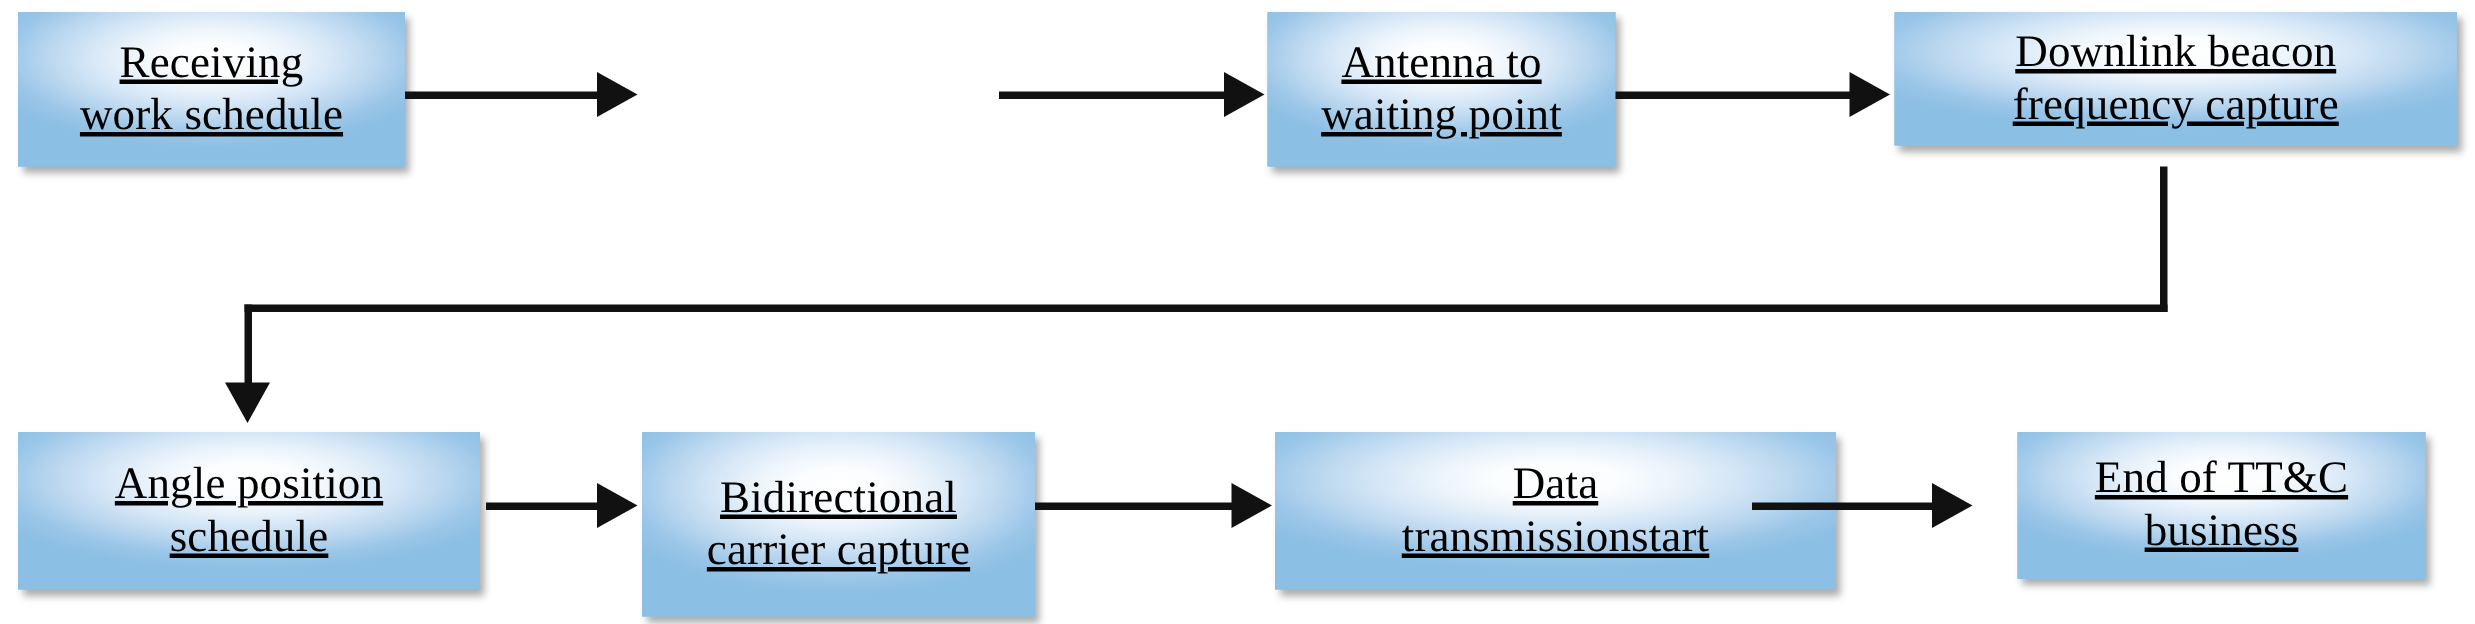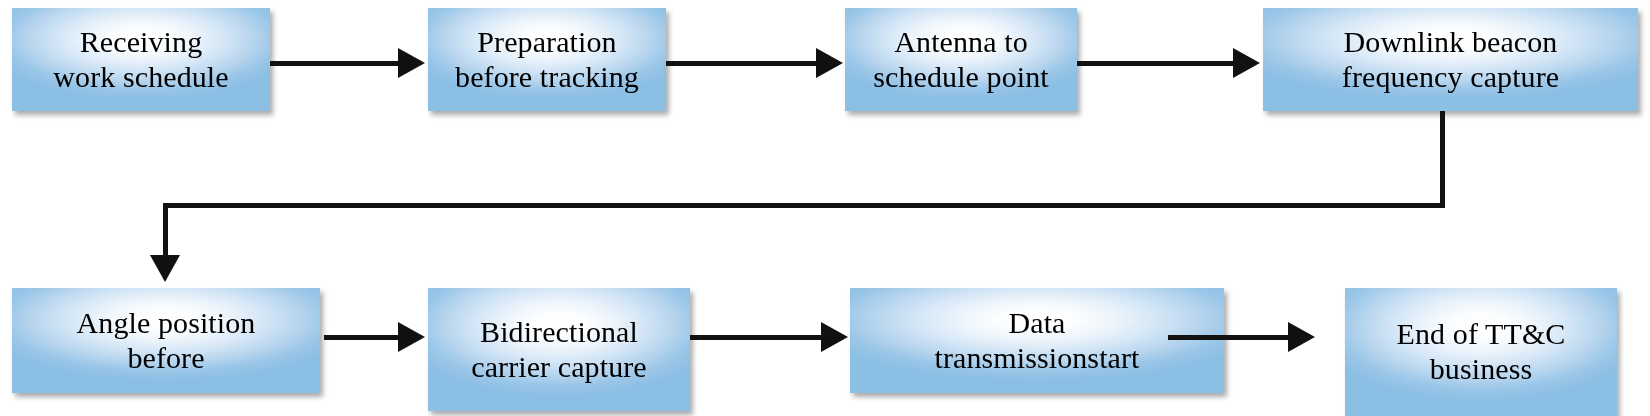--- a/index.html
+++ b/index.html
@@ -32,20 +32,21 @@
     background-image:
       radial-gradient(ellipse 62% 58% at 50% 30%,
         #ffffff 0%,
         #fbfdfe 18%,
         #ecf4fb 34%,
         #d4e6f6 52%,
         #b7d5ee 70%,
         #9ac6e8 85%,
         #8cbfe4 100%);
     box-shadow: 3px 4px 5px rgba(0, 0, 0, 0.33);
+    text-decoration: underline;
   }
   .node-label {
     display: block;
     padding: 0 6px;
     white-space: pre-line;
   }
 
   
   .conn {
     position: absolute;
@@ -80,31 +81,27 @@
 </head>
 <body>
 
 <div id="flowchart-canvas">
 
   <div class="node" style="left:12px; top:8px; width:258px; height:103px;">
     <span class="node-label">Receiving
 work schedule</span>
   </div>
 
-  <div class="node" style="left:428px; top:8px; width:238px; height:103px;">
-    <span class="node-label">Preparation
-before tracking</span>
-  </div>
 
   <div class="node" style="left:845px; top:8px; width:232px; height:103px;">
     <span class="node-label">Antenna to
-schedule point</span>
+waiting point</span>
   </div>
 
-  <div class="node" style="left:1263px; top:8px; width:375px; height:103px;">
+  <div class="node" style="left:1263px; top:8px; width:375px; height:89px;">
     <span class="node-label">Downlink beacon
 frequency capture</span>
   </div>
 
   <div class="conn">
     <div class="conn-line-h" style="left:270px; top:61px; width:130px;"></div>
     <div class="arrow-right" style="left:398px; top:48px;"></div>
   </div>
 
   <div class="conn">
@@ -119,34 +116,34 @@
 
   <div class="conn">
     <div class="conn-line-v" style="left:1440px; top:111px; height:97px;"></div>
     <div class="conn-line-h" style="left:163px; top:203px; width:1282px;"></div>
     <div class="conn-line-v" style="left:163px; top:203px; height:55px;"></div>
     <div class="arrow-down" style="left:150px; top:255px;"></div>
   </div>
 
   <div class="node" style="left:12px; top:288px; width:308px; height:105px;">
     <span class="node-label">Angle position
-before</span>
+schedule</span>
   </div>
 
   <div class="node" style="left:428px; top:288px; width:262px; height:123px;">
     <span class="node-label">Bidirectional
 carrier capture</span>
   </div>
 
   <div class="node" style="left:850px; top:288px; width:374px; height:105px;">
     <span class="node-label">Data
 transmissionstart</span>
   </div>
 
-  <div class="node" style="left:1345px; top:288px; width:272px; height:128px;">
+  <div class="node" style="left:1345px; top:288px; width:272px; height:98px;">
     <span class="node-label">End of TT&amp;C
 business</span>
   </div>
 
   <div class="conn">
     <div class="conn-line-h" style="left:324px; top:335px; width:78px;"></div>
     <div class="arrow-right" style="left:398px; top:322px;"></div>
   </div>
 
   <div class="conn">

